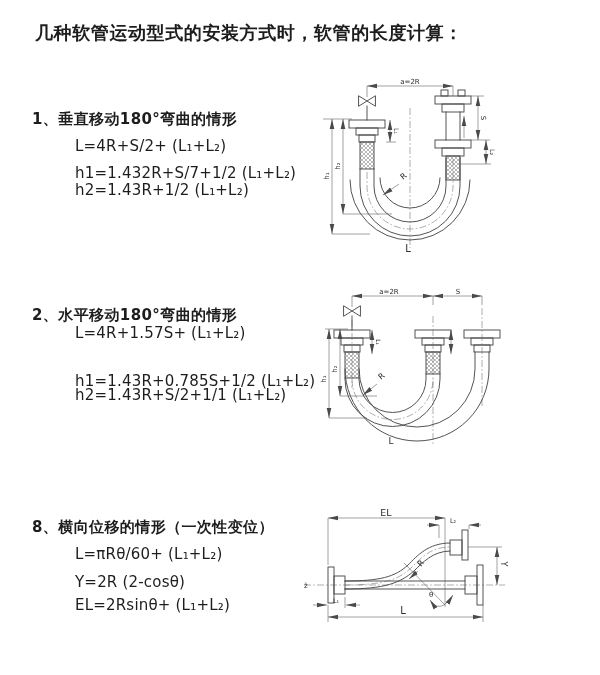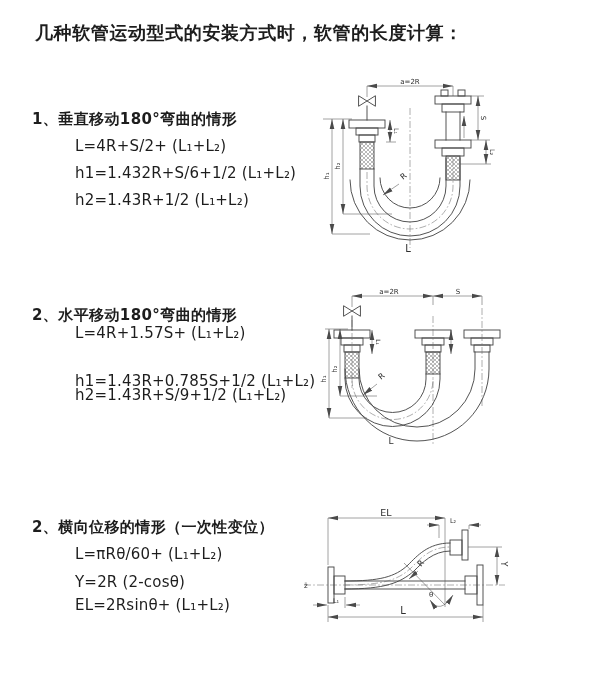--- a/index.html
+++ b/index.html
@@ -28,29 +28,29 @@
   svg .cl{fill:none;stroke:#6b6b6b;stroke-width:0.55;stroke-dasharray:7 2.2 1.6 2.2;}
   svg .mk{fill:#4a4a4a;stroke:none;}
 </style>
 </head>
 <body>
 
 <div class="page-title">几种软管运动型式的安装方式时，软管的长度计算：</div>
 
 <div class="sec-h" style="top:110px">1、垂直移动180°弯曲的情形</div>
 <div class="formula" style="top:137px">L=4R+S/2+ (L₁+L₂)</div>
-<div class="formula" style="top:164px">h1=1.432R+S/6+1/2 (L₁+L₂)</div>
-<div class="formula" style="top:191px">h2=1.43R+1/2 (L₁+L₂)</div>
+<div class="formula" style="top:164px">h1=1.432R+S/7+1/2 (L₁+L₂)</div>
+<div class="formula" style="top:181px">h2=1.43R+1/2 (L₁+L₂)</div>
 
 <div class="sec-h" style="top:306px">2、水平移动180°弯曲的情形</div>
 <div class="formula" style="top:324px">L=4R+1.57S+ (L₁+L₂)</div>
 <div class="formula" style="top:372px">h1=1.43R+0.785S+1/2 (L₁+L₂)</div>
-<div class="formula" style="top:386px">h2=1.43R+S/9+1/2 (L₁+L₂)</div>
-
-<div class="sec-h" style="top:518px">2、横向位移的情形（一次性变位）</div>
+<div class="formula" style="top:386px">h2=1.43R+S/2+1/1 (L₁+L₂)</div>
+
+<div class="sec-h" style="top:518px">8、横向位移的情形（一次性变位）</div>
 <div class="formula" style="top:545px">L=πRθ/60+ (L₁+L₂)</div>
 <div class="formula" style="top:573px">Y=2R (2-cosθ)</div>
 <div class="formula" style="top:596px">EL=2Rsinθ+ (L₁+L₂)</div>
 
 <svg class="diag" style="left:312px;top:74px" width="280" height="186" viewBox="0 0 280 186">
   <defs>
     <marker id="m1" markerWidth="11" markerHeight="7" refX="10" refY="3" orient="auto-start-reverse" markerUnits="userSpaceOnUse">
       <path class="mk" d="M0,0.7 L10,3 L0,5.3 Z"></path>
     </marker>
     <pattern id="hatch1" width="4" height="4" patternUnits="userSpaceOnUse">

